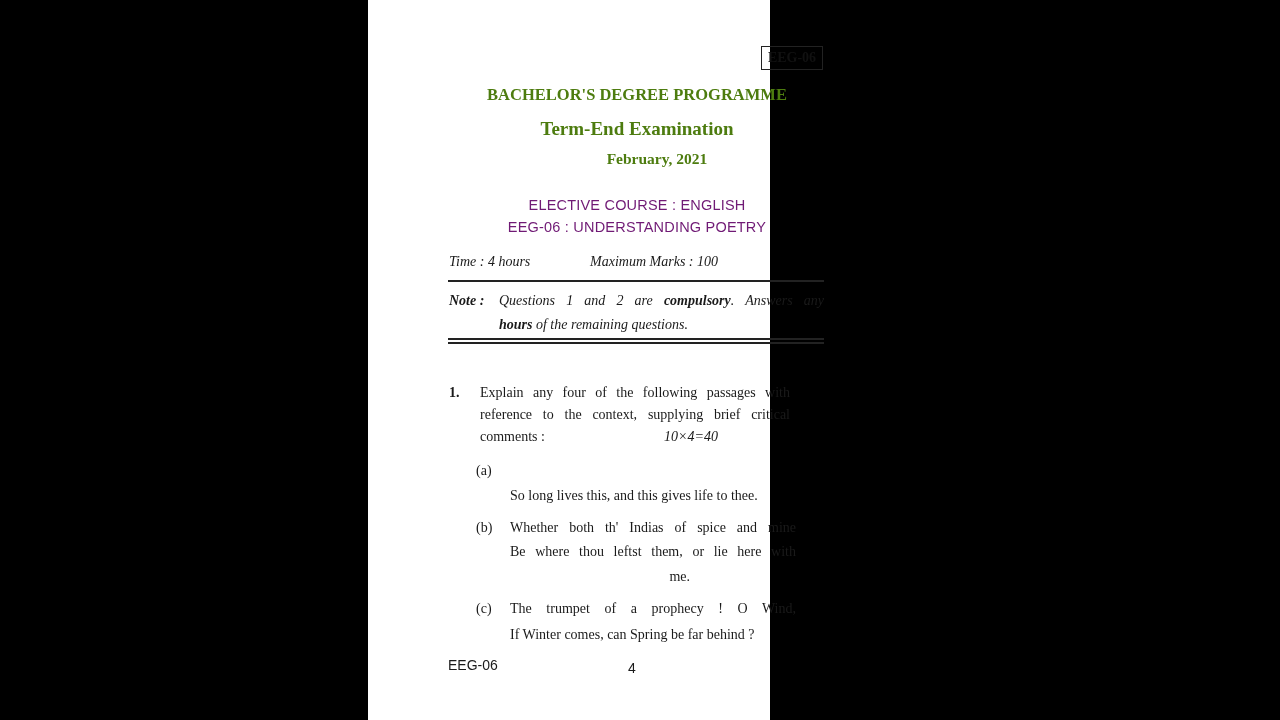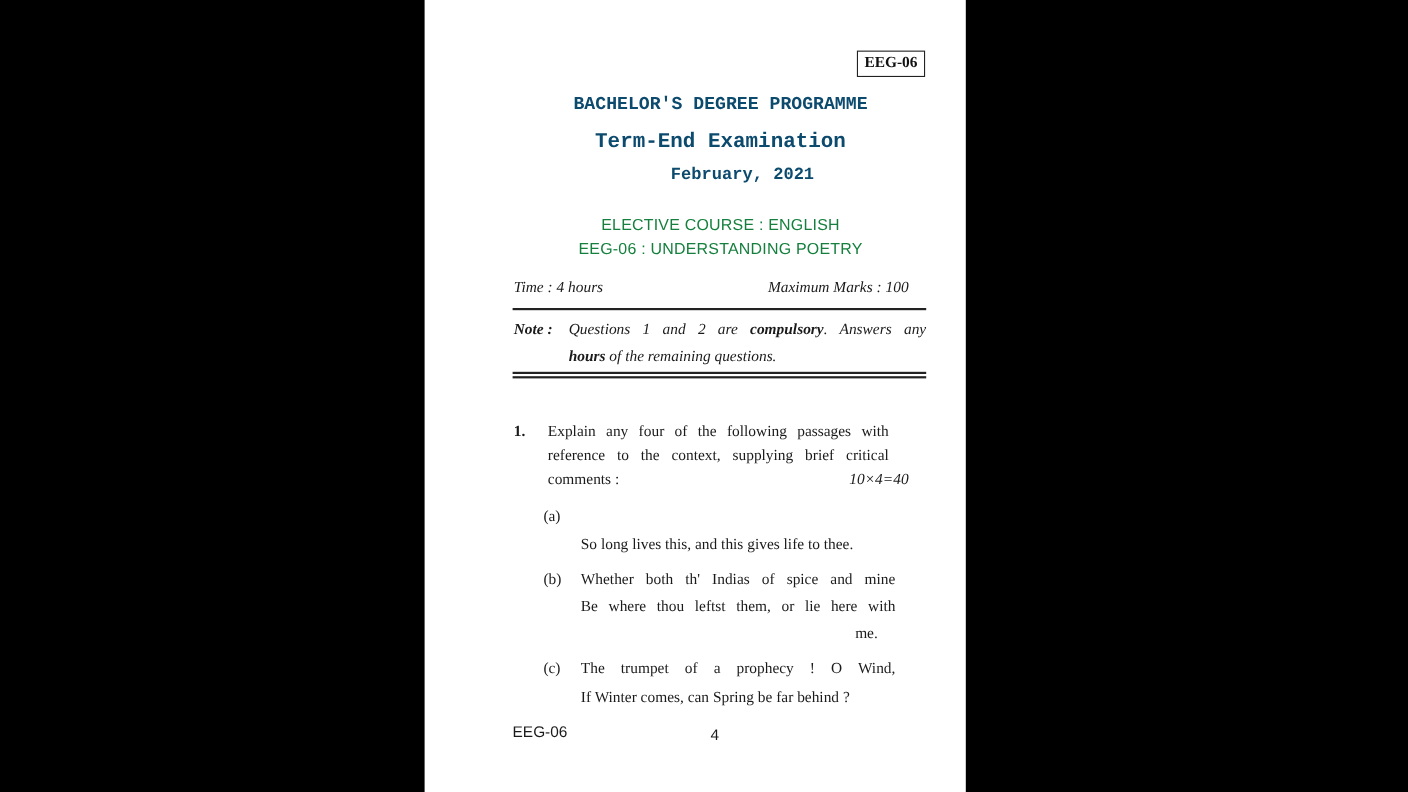--- a/index.html
+++ b/index.html
@@ -1,36 +1,36 @@
 <!DOCTYPE html>
 <html><head>
 <meta charset="utf-8">
 <style>
   html, body { margin: 0; padding: 0; }
   body {
     width: 1280px; height: 720px; background: #000; position: relative; overflow: hidden;
     font-family: "DejaVu Serif", serif;
   }
   .page {
-    position: absolute; left: 386px; top: 0; width: 492px; height: 720px; background: #fff;
+    position: absolute; left: 368px; top: 0; width: 402px; height: 720px; background: #fff;
   }
   .abs { position: absolute; color: #1a1a1a; }
   .code-box {
     position: absolute; left: 393px; top: 46px; width: 62px; height: 24px;
     border: 1.5px solid #222; box-sizing: border-box;
     font-family: "Liberation Serif", serif; font-weight: bold; font-size: 14px;
     display: flex; align-items: center; justify-content: center; color: #111;
   }
   .center-line {
     position: absolute; left: 0; width: 538px; text-align: center;
-    font-family: Liberation Mono, monospace; font-weight: bold; color: #0c4a6e;
+    font-family: Liberation Serif, serif; font-weight: bold; color: #4d7c0f;
   }
   .sans-line {
     position: absolute; left: 0; width: 538px; text-align: center;
-    font-family: "Liberation Sans", sans-serif; font-size: 14.5px; color: #15803d; letter-spacing: 0.2px;
+    font-family: "Liberation Sans", sans-serif; font-size: 14.5px; color: #701a75; letter-spacing: 0.2px;
   }
   .ital { font-family: "Liberation Serif", serif; font-style: italic; font-size: 14px; color: #1a1a1a; }
   .rule { position: absolute; left: 80px; width: 376px; background: #222; }
   .body-text { font-family: "Liberation Serif", serif; font-size: 14px; color: #1a1a1a; }
   .footer-sans { font-family: "Liberation Sans", sans-serif; font-size: 14px; color: #1a1a1a; }
   .justify { text-align: justify; text-align-last: justify; }
 </style>
 </head>
 <body>
 

